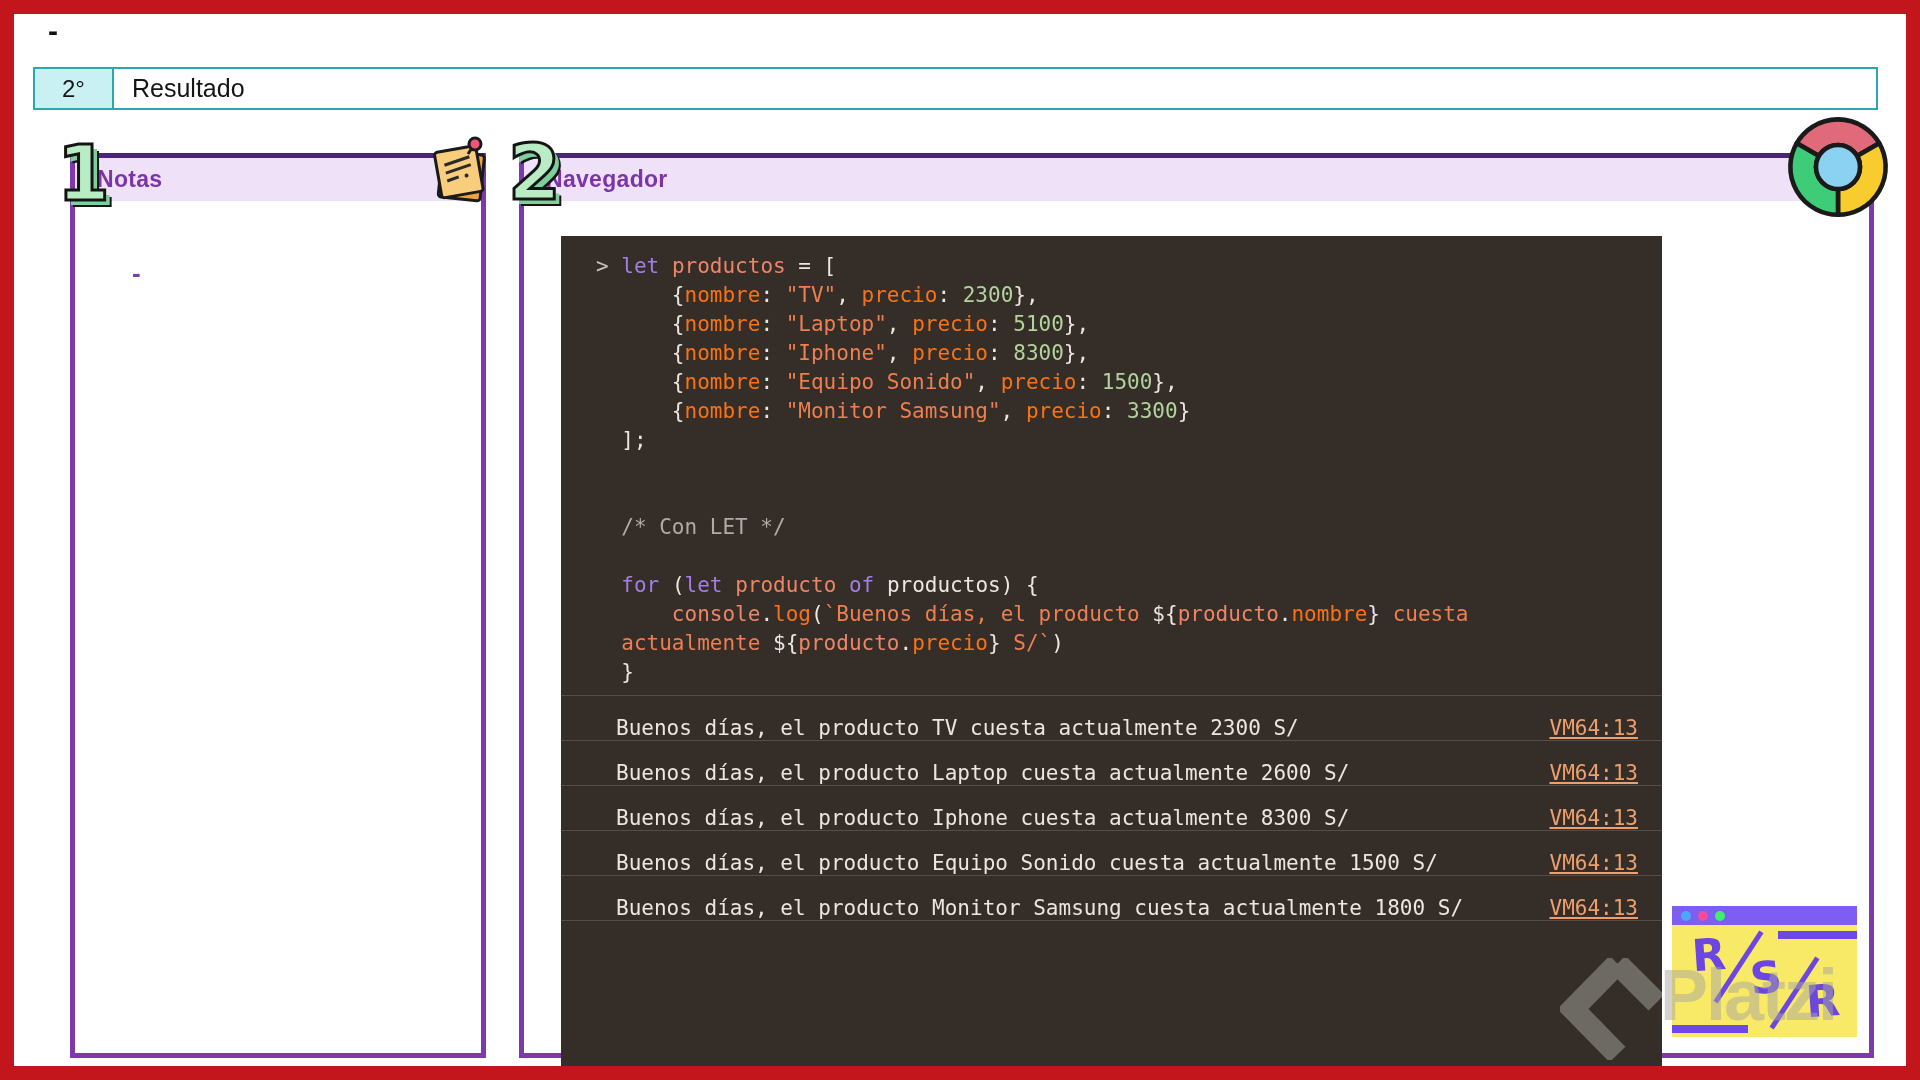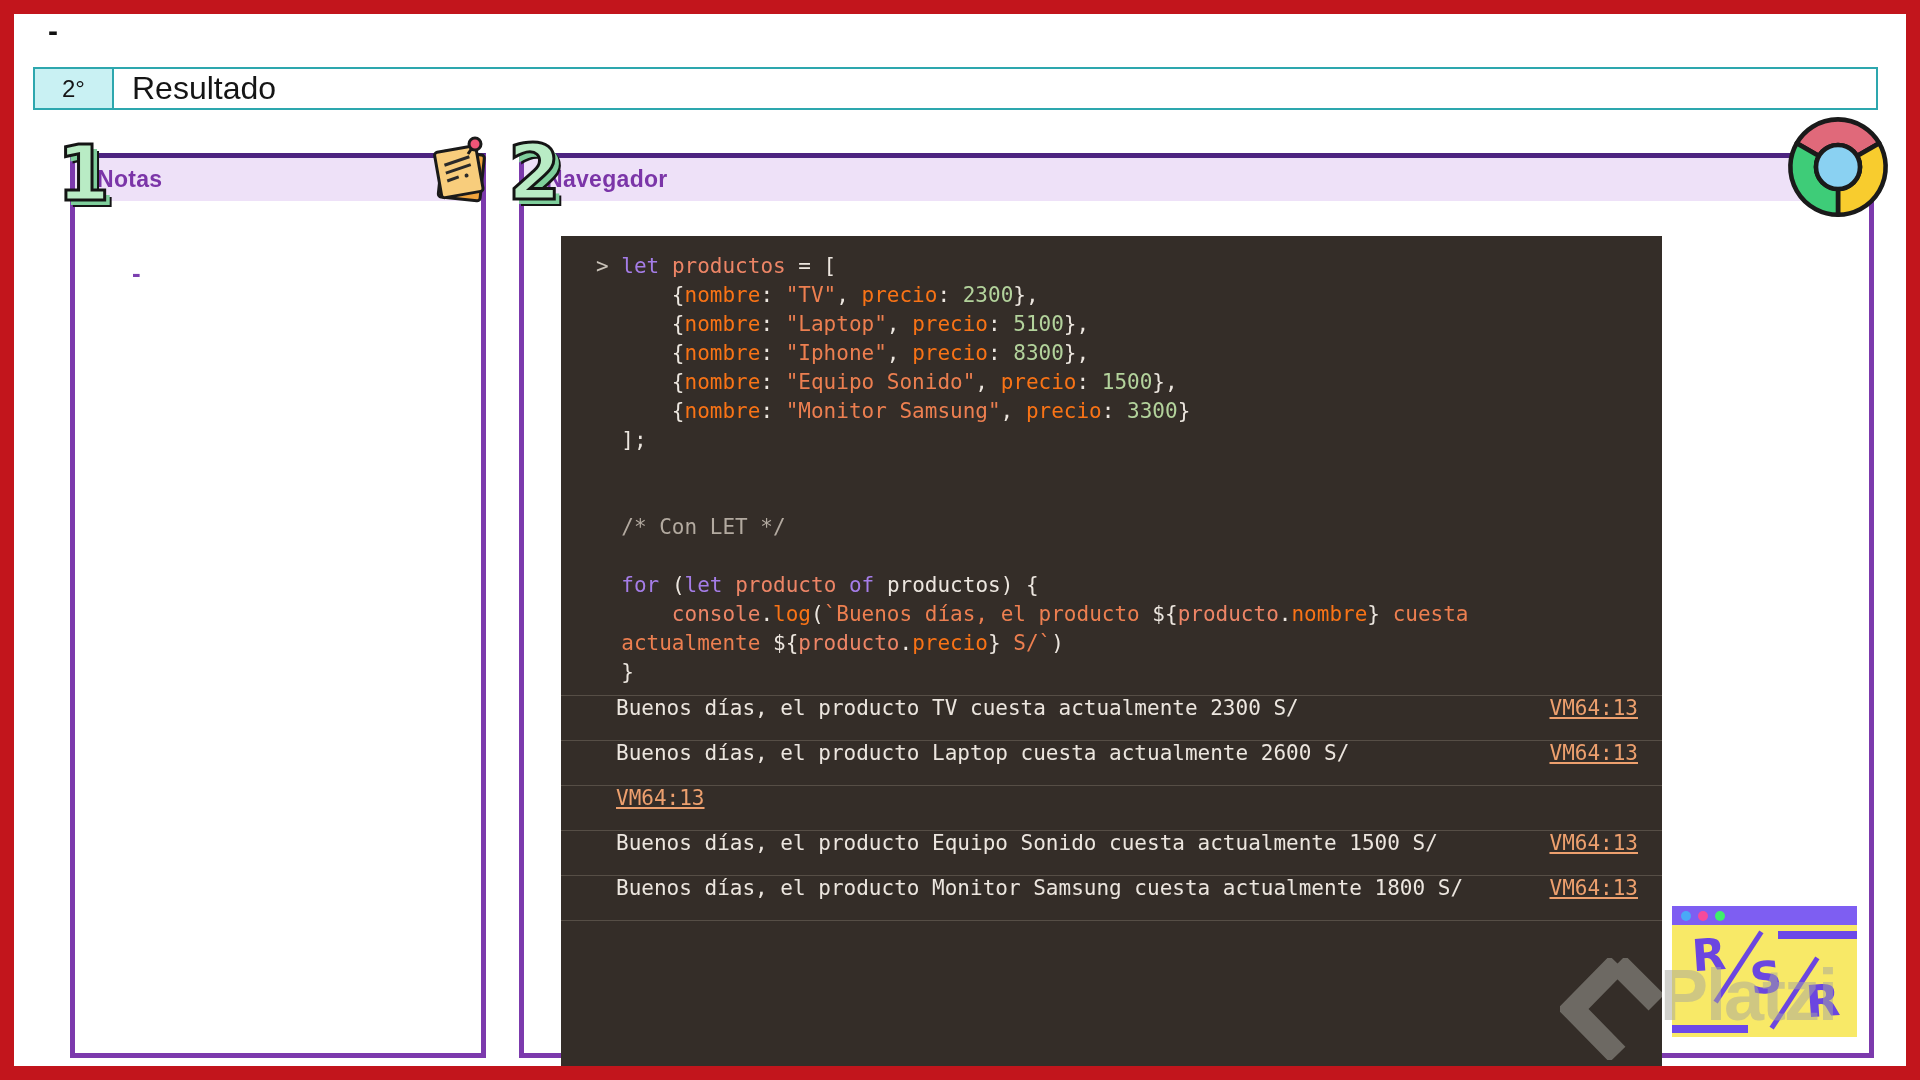--- a/index.html
+++ b/index.html
@@ -8,21 +8,21 @@
   .page { position:relative; width:1920px; height:1080px; background:#ffffff; }
   .red-frame { position:absolute; inset:0; border:14px solid #c2151c; z-index:50; pointer-events:none; }
 
   .top-dash { position:absolute; left:48px; top:14px; font-size:30px; font-weight:bold; color:#111; }
 
   
   .title-bar { position:absolute; left:33px; top:67px; width:1845px; height:43px; display:flex; z-index:5; }
   .title-num { width:81px; background:#c9f1f3; border:2px solid #2da7ae; display:flex; align-items:center; justify-content:center;
                font-size:24px; color:#151515; }
   .title-label { flex:1; background:#fff; border:2px solid #2da7ae; border-left:none; display:flex; align-items:center;
-                 padding-left:18px; font-size:32px; color:#151515; }
+                 padding-left:18px; font-size:25px; color:#151515; }
 
   
   .panel { position:absolute; border:5px solid #7c3aad; border-top-color:#4c2380; background:#fff; }
   .panel-notas { left:70px; top:153px; width:416px; height:905px; }
   .panel-nav   { left:519px; top:153px; width:1355px; height:905px; }
   .panel-header { height:43px; background:#eee1f8; display:flex; align-items:center; padding-left:22px; }
   .panel-title { font-size:23px; font-weight:bold; color:#7b35a8; letter-spacing:.3px; }
 
   .numeral { position:absolute; font-family:"DejaVu Sans", sans-serif; font-weight:bold; font-size:76px; line-height:76px;
              color:#b9ecc5; -webkit-text-stroke:3px #141414; text-shadow:5px 5px 0 #7fcf9c, 7px 7px 0 #141414; z-index:6; }
@@ -41,21 +41,21 @@
   .code-line { height:29px; line-height:29px; white-space:pre; }
   .seg-pr { color:#c9c2b8; }
   .seg-kw { color:#a57de8; }
   .seg-var { color:#ed8566; }
   .seg-str { color:#ed7f50; }
   .seg-prop { color:#f97316; }
   .seg-num { color:#b3d39c; }
   .seg-pl { color:#ece6df; }
   .seg-cm { color:#b3aaa0; }
   .out-rows { margin-top:8px; border-bottom:1px solid #564e46; }
-  .out-row { display:flex; align-items:flex-start; height:45px; border-top:1px solid #564e46; padding:0 24px 0 55px; }
+  .out-row { display:flex; align-items:flex-end; height:45px; border-top:1px solid #564e46; padding:0 24px 0 55px; }
   .out-text { flex:1; white-space:pre; }
   .out-link { color:#eda06e; text-decoration:underline; cursor:pointer; }
 
   
   .rsr { position:absolute; left:1672px; top:906px; width:185px; height:131px; z-index:20; }
   .rsr-titlebar { height:19px; background:#7e5ef2; display:flex; align-items:center; padding-left:9px; gap:7px; }
   .rsr-dot { width:10px; height:10px; border-radius:50%; }
   .rsr-body { position:relative; height:112px; background:#f8e967; overflow:hidden; }
   .rsr-bar-tr { position:absolute; right:0; top:6px; width:79px; height:8px; background:#6c48e8; }
   .rsr-bar-bl { position:absolute; left:0; bottom:4px; width:76px; height:8px; background:#6c48e8; }
@@ -139,20 +139,21 @@
       <div class="out-rows" id="out-rows">
           <div class="out-row">
             <span class="out-text">Buenos días, el producto TV cuesta actualmente 2300 S/</span>
             <span class="out-link">VM64:13</span>
           </div>
           <div class="out-row">
             <span class="out-text">Buenos días, el producto Laptop cuesta actualmente 2600 S/</span>
             <span class="out-link">VM64:13</span>
           </div>
           <div class="out-row">
+            <span class="out-text">Buenos días, el producto Iphone cuesta actualmente 8300 S/</span>
             <span class="out-link">VM64:13</span>
           </div>
           <div class="out-row">
             <span class="out-text">Buenos días, el producto Equipo Sonido cuesta actualmente 1500 S/</span>
             <span class="out-link">VM64:13</span>
           </div>
           <div class="out-row">
             <span class="out-text">Buenos días, el producto Monitor Samsung cuesta actualmente 1800 S/</span>
             <span class="out-link">VM64:13</span>
           </div>

